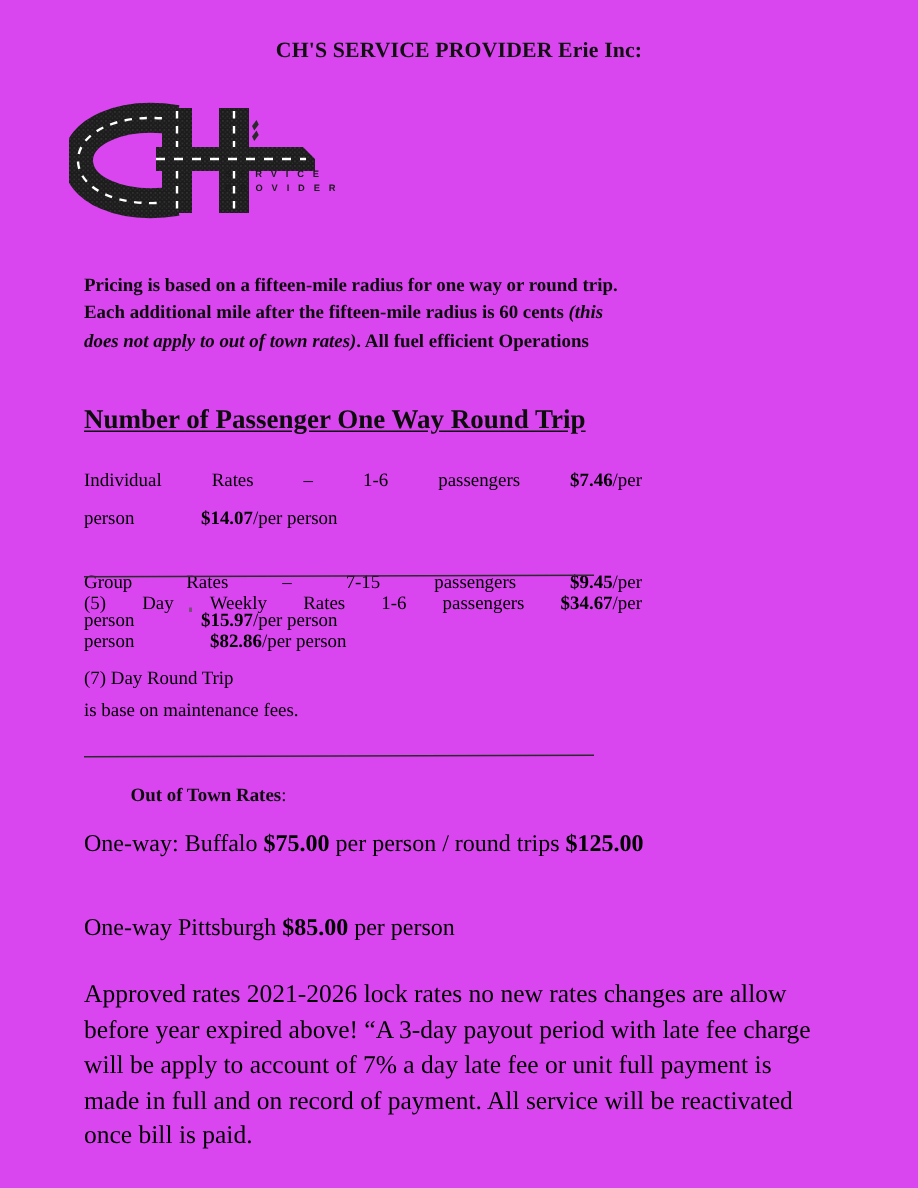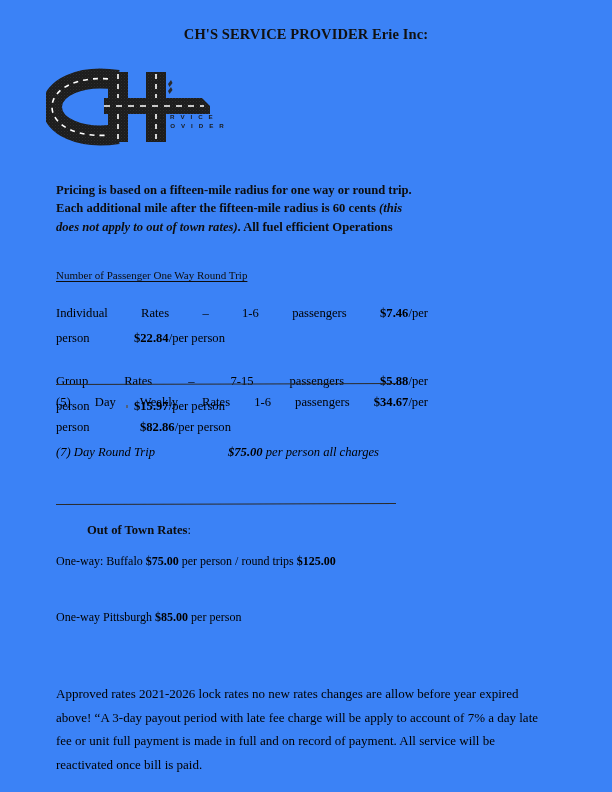--- a/index.html
+++ b/index.html
@@ -14,21 +14,21 @@
     position: relative;
     font-family: "Liberation Serif", "DejaVu Serif", serif;
     color: #000000;
     overflow: hidden;
   }
 
   .page {
     position: relative;
     width: 612px;
     height: 792px;
-    background: #3b82f6;
+    background: #d946ef;
   }
 
   
   .doc-title {
     position: absolute;
     top: 26px;
     left: 0;
     width: 612px;
     text-align: center;
     font-size: 14.5px;
@@ -74,22 +74,22 @@
     color: #0d0d0d;
     font-family: Liberation Serif, serif;
   }
   .intro .ital {
     font-style: italic;
     font-weight: bold;
   }
 
   .section-heading {
     margin-top: 20px;
-    font-size: 11px;
-    font-weight: normal;
+    font-size: 18px;
+    font-weight: bold;
     text-decoration: underline;
     text-underline-offset: 2px;
     display: inline-block;
     color: #0d0d0d;
   }
 
   
   .rate-block { margin-top: 18px; font-size: 12.6px; line-height: 25px; }
 
   .rate-line1 {
@@ -149,53 +149,52 @@
   .weekly-line2 { display: flex; align-items: baseline; }
   .weekly-line2 .lbl { width: 84px; flex: none; }
 
   .sevenday-block {
     position: absolute;
     left: 56px;
     top: 442px;
     width: 420px;
     font-size: 12.6px;
     line-height: 21px;
-    font-style: italic;
   }
   .sevenday-line1 { display: flex; align-items: baseline; }
   .sevenday-line1 .lbl { width: 172px; flex: none; }
 
   
   .oot-heading {
     position: absolute;
     left: 56px;
     top: 523px;
     font-size: 12.6px;
     font-weight: bold;
     color: #0d0d0d;
     margin-left: 31px;
   }
   .oot-heading .colon { font-weight: normal; }
 
   .oot-line {
     position: absolute;
     left: 56px;
-    font-size: 12px;
+    font-size: 16px;
     white-space: nowrap;
   }
   .oot-1 { top: 554px; }
   .oot-2 { top: 588px; }
   .oot-3 { top: 610px; }
 
   .closing {
     position: absolute;
     left: 56px;
-    top: 682px;
+    top: 651px;
     width: 490px;
-    font-size: 13px;
+    font-size: 17px;
     line-height: 23.5px;
   }
 </style>
 </head>
 <body>
 
 <div class="page">
 
   <div class="doc-title">CH'S SERVICE PROVIDER Erie Inc:</div>
 
@@ -241,33 +240,33 @@
       <div class="rate-line1">
         <span>Individual</span>
         <span>Rates</span>
         <span class="dash">–</span>
         <span>1-6</span>
         <span>passengers</span>
         <span><span class="bold">$7.46</span><span>/per</span></span>
       </div>
       <div class="rate-line2">
         <span class="lbl">person</span>
-        <span><span class="bold">$22.84</span><span>/per person</span></span>
+        <span><span class="bold">$14.07</span><span>/per person</span></span>
       </div>
     </div>
 
     
     <div class="rate-block">
       <div class="rate-line1">
         <span>Group</span>
         <span>Rates</span>
         <span class="dash">–</span>
         <span>7-15</span>
         <span>passengers</span>
-        <span><span class="bold">$5.88</span><span>/per</span></span>
+        <span><span class="bold">$9.45</span><span>/per</span></span>
       </div>
       <div class="rate-line2">
         <span class="lbl">person</span>
         <span><span class="bold">$15.97</span><span>/per person</span></span>
       </div>
     </div>
   </div>
 
   <div class="rule rule-1"></div>
   <div class="speck"></div>
@@ -284,22 +283,22 @@
     </div>
     <div class="weekly-line2">
       <span class="lbl">person</span>
       <span><span class="bold">$82.86</span><span>/per person</span></span>
     </div>
   </div>
 
   <div class="sevenday-block">
     <div class="sevenday-line1">
       <span class="lbl">(7) Day Round Trip</span>
-      <span><span class="bold">$75.00</span><span> per person all charges</span></span>
-    </div>
+    </div>
+    <div>is base on maintenance fees.</div>
   </div>
 
   <div class="rule rule-2"></div>
 
   <div class="oot-heading"><span>Out of Town Rates</span><span class="colon">:</span></div>
 
   <div class="oot-line oot-1"><span>One-way: Buffalo </span><span class="bold">$75.00</span><span> per person / round trips </span><span class="bold">$125.00</span></div>
 
 
   <div class="oot-line oot-3"><span>One-way Pittsburgh </span><span class="bold">$85.00</span><span> per person</span><span class="bold"></span></div>

